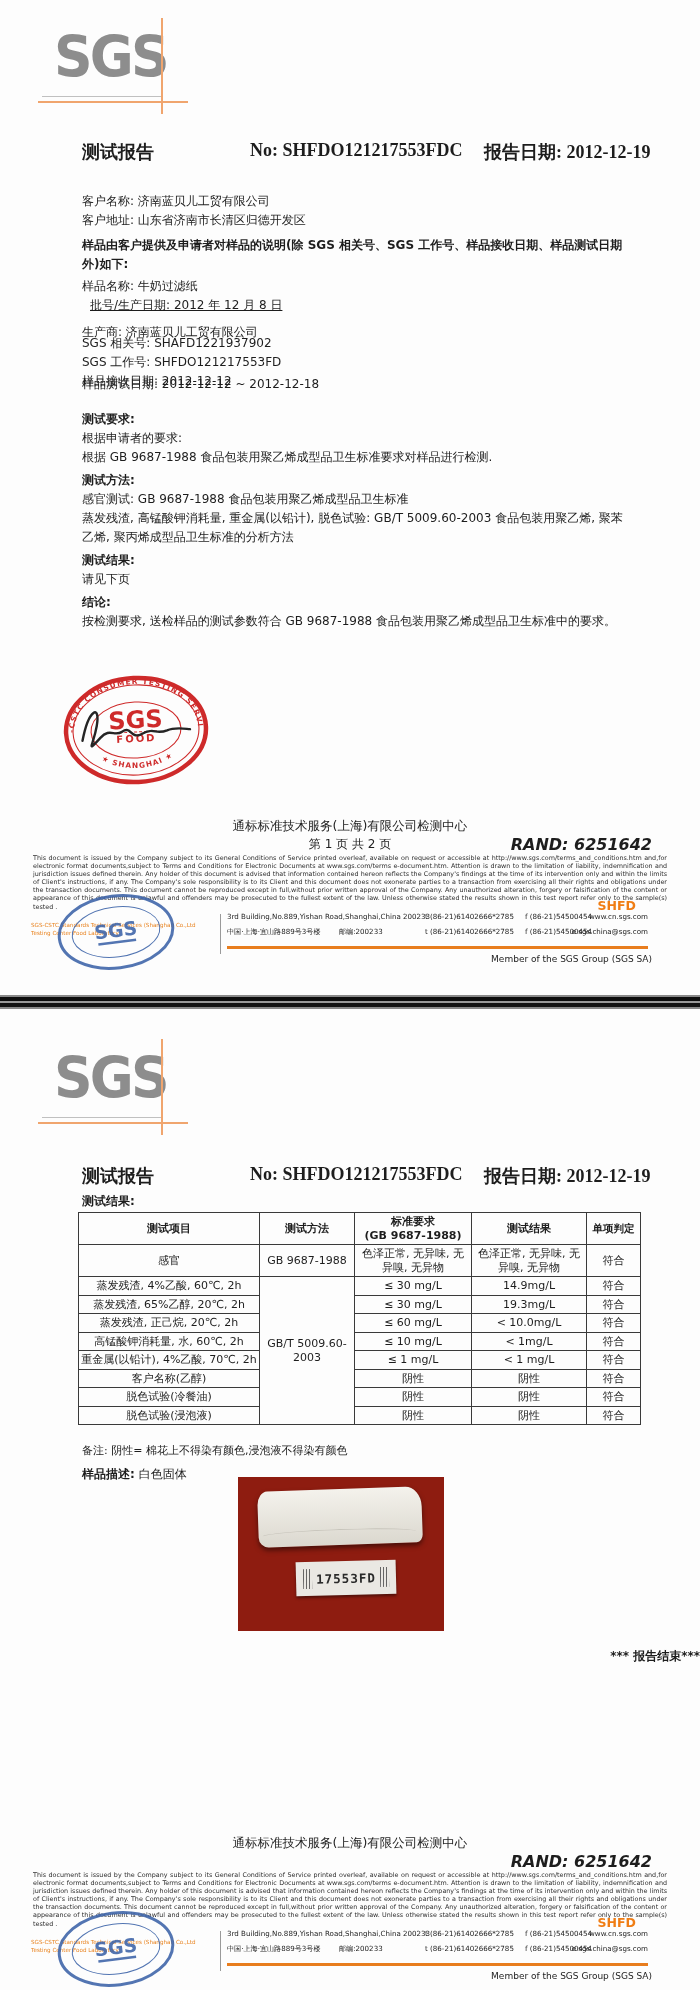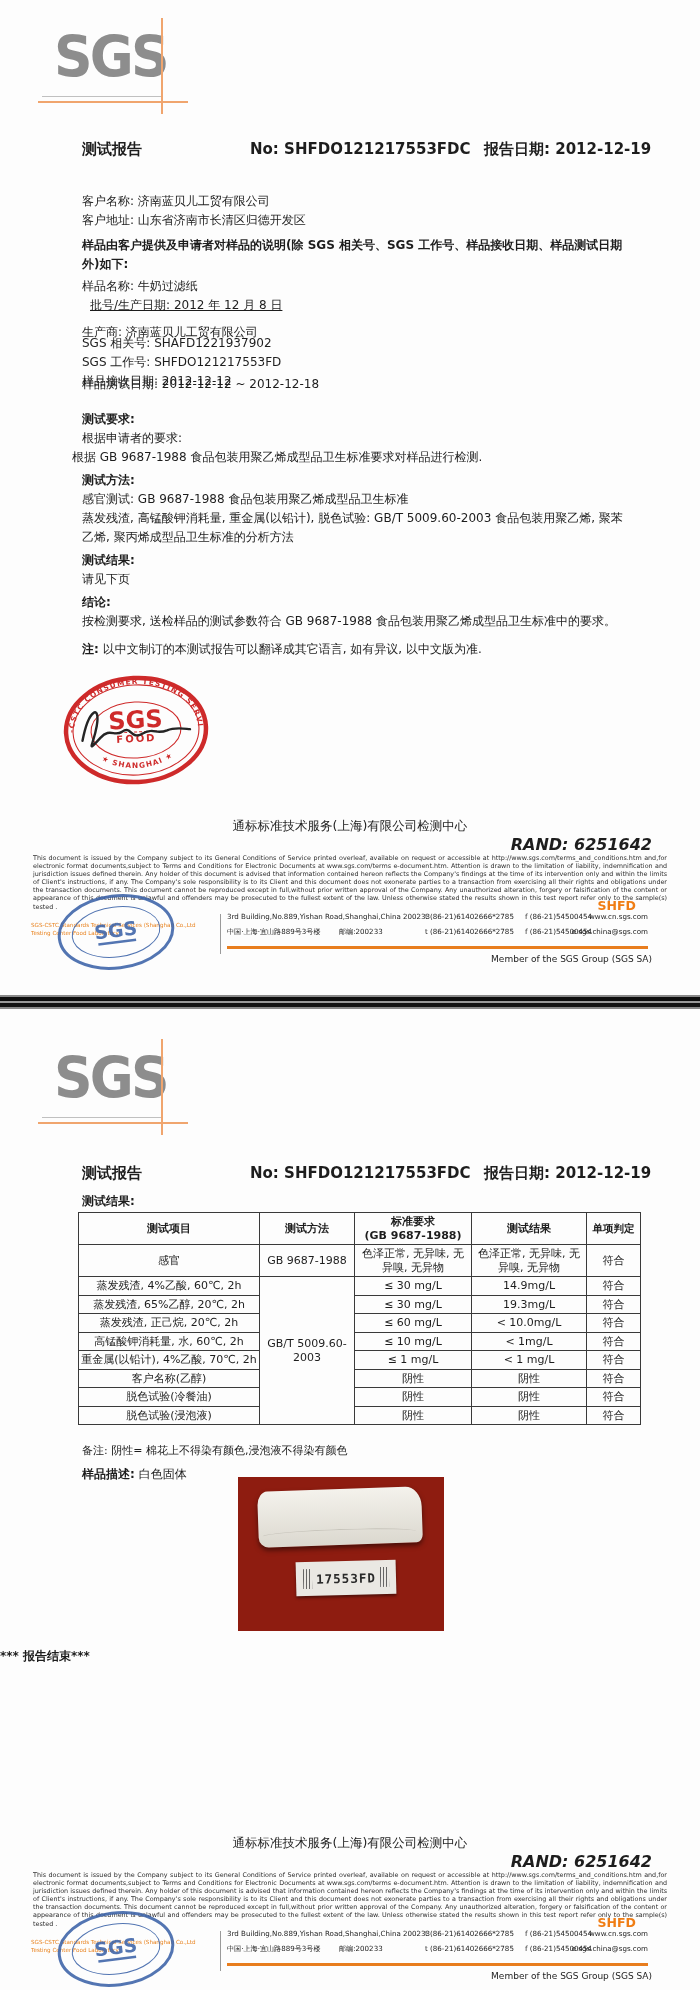--- a/index.html
+++ b/index.html
@@ -7,21 +7,21 @@
   body { font-family:"DejaVu Sans","Liberation Sans",sans-serif; color:#1d1d1d; }
   .doc { position:relative; width:700px; height:1990px; background:#c2410c; overflow:hidden;padding-left:10px; }
   .page { position:absolute; left:0; width:700px; background:#fdfdfd; }
   #page1 { top:0; height:995px; }
   #page2 { top:1009px; height:981px; }
   .divider { position:absolute; top:995px; left:0; width:700px; height:14px;
              background:linear-gradient(#8a8a8a 0 2px,#0e0e0e 2px 6px,#9a9a9a 6px 8px,#141414 8px 12px,#8a8a8a 12px 14px); }
   .abs { position:absolute; }
   .t { font-size:12px; line-height:19px; color:#1d1d1d; }
   .b { font-weight:bold; }
-  .hspan { font-size:15px; font-weight:bold; }
+  .hspan { font-size:18px; font-weight:bold;font-family:Liberation Serif, serif; }
 
   
   .sgs-logo { position:absolute; width:170px; height:96px; }
   .sgs-logo .txt { position:absolute; left:16px; top:0; font-size:57px; font-weight:bold;
                    letter-spacing:-3px; color:#8d8d8d; line-height:62px; transform:scaleX(.94); transform-origin:left; }
   .sgs-logo .gline { position:absolute; left:4px; top:70px; width:120px; height:1px; background:#c0c0c0; }
   .sgs-logo .hline { position:absolute; left:0; top:75px; width:150px; height:2px; background:#f0a56e; }
   .sgs-logo .vline { position:absolute; left:123px; top:-8px; width:2px; height:96px; background:#f0a56e; }
 
   
@@ -92,55 +92,52 @@
     <div class="abs t" style="left:82px;top:277px;">样品名称: 牛奶过滤纸</div>
     <div class="abs t" style="left:90px;top:296px;text-decoration:underline;">批号/生产日期: 2012 年 12 月 8 日</div>
     <div class="abs t" style="left:82px;top:323px;">生产商: 济南蓝贝儿工贸有限公司</div>
     <div class="abs t" style="left:82px;top:334px;">SGS 相关号: SHAFD1221937902</div>
     <div class="abs t" style="left:82px;top:353px;">SGS 工作号: SHFDO121217553FD</div>
     <div class="abs t" style="left:82px;top:372px;">样品接收日期: 2012-12-12</div>
     <div class="abs t" style="left:82px;top:375px;">样品测试日期: 2012-12-12 ~ 2012-12-18</div>
 
     <div class="abs t b" style="left:82px;top:410px;">测试要求:</div>
     <div class="abs t" style="left:82px;top:429px;">根据申请者的要求:</div>
-    <div class="abs t" style="left:72px;top:448px;width:548px;">根据 GB 9687-1988 食品包装用聚乙烯成型品卫生标准要求对样品进行检测.</div>
+    <div class="abs t" style="left:82px;top:448px;width:548px;">根据 GB 9687-1988 食品包装用聚乙烯成型品卫生标准要求对样品进行检测.</div>
 
     <div class="abs t b" style="left:82px;top:471px;">测试方法:</div>
     <div class="abs t" style="left:82px;top:490px;width:548px;">感官测试: GB 9687-1988 食品包装用聚乙烯成型品卫生标准</div>
     <div class="abs t" style="left:82px;top:509px;width:548px;">蒸发残渣, 高锰酸钾消耗量, 重金属(以铅计), 脱色试验: GB/T 5009.60-2003 食品包装用聚乙烯, 聚苯乙烯, 聚丙烯成型品卫生标准的分析方法</div>
 
     <div class="abs t b" style="left:82px;top:551px;">测试结果:</div>
     <div class="abs t" style="left:82px;top:570px;">请见下页</div>
 
     <div class="abs t b" style="left:82px;top:593px;">结论:</div>
     <div class="abs t" style="left:82px;top:612px;width:548px;">按检测要求, 送检样品的测试参数符合 GB 9687-1988 食品包装用聚乙烯成型品卫生标准中的要求。</div>
 
-    <div class="abs t" style="left:82px;top:640px;width:548px;">
-      <span class="b">注:</span>
-      <span>以中文制订的本测试报告可以翻译成其它语言, 如有异议, 以中文版为准.</span>
-    </div>
 
     <svg class="red-stamp" width="148" height="112" viewBox="0 0 148 112">
       <defs>
         <path id="arcTop" d="M 12,56 A 62,46 0 0 1 136,56"></path>
         <path id="arcBot" d="M 22,58 A 52,36 0 0 0 126,58"></path>
       </defs>
       <ellipse cx="74" cy="56" rx="70" ry="52" fill="none" stroke="#cb1b1b" stroke-width="4.5"></ellipse>
       <ellipse cx="74" cy="56" rx="63" ry="45" fill="none" stroke="#cb1b1b" stroke-width="1.1"></ellipse>
       <ellipse cx="74" cy="56" rx="45" ry="28" fill="none" stroke="#cb1b1b" stroke-width="1.1"></ellipse>
       <text class="ring"><textPath href="#arcTop" startOffset="50%" text-anchor="middle">SGS-CSTC CONSUMER TESTING SERVICES</textPath></text>
       <text class="ring"><textPath href="#arcBot" startOffset="50%" text-anchor="middle">★ SHANGHAI ★</textPath></text>
       <text x="74" y="54" text-anchor="middle" font-size="24" font-weight="bold" fill="#cb1b1b">SGS</text>
       <text x="74" y="68" text-anchor="middle" font-size="10" font-weight="bold" letter-spacing="2" fill="#cb1b1b">FOOD</text>
       <line x1="52" y1="58" x2="96" y2="58" stroke="#cb1b1b" stroke-width="1" stroke-dasharray="3 2"></line>
       <path d="M 20,64 C 28,32 40,28 35,50 C 31,68 22,78 38,62 C 48,52 52,62 60,57 C 70,51 68,66 80,60 C 92,54 93,62 105,58 C 113,55 121,57 128,58" fill="none" stroke="#151515" stroke-width="2.4" stroke-linecap="round"></path>
     </svg>
 
     <div class="footer" style="top:818px;">
       <div class="f-center">通标标准技术服务(上海)有限公司检测中心</div>
+      <div class="f-pageline">第 1 页 共 2 页</div>
       <div class="f-rand">RAND: 6251642</div>
       <div class="f-disc">This document is issued by the Company subject to its General Conditions of Service printed overleaf, available on request or accessible at http://www.sgs.com/terms_and_conditions.htm and,for electronic format documents,subject to Terms and Conditions for Electronic Documents at www.sgs.com/terms e-document.htm. Attention is drawn to the limitation of liability, indemnification and jurisdiction issues defined therein. Any holder of this document is advised that information contained hereon reflects the Company's findings at the time of its intervention only and within the limits of Client's instructions, if any. The Company's sole responsibility is to its Client and this document does not exonerate parties to a transaction from exercising all their rights and obligations under the transaction documents. This document cannot be reproduced except in full,without prior written approval of the Company. Any unauthorized alteration, forgery or falsification of the content or appearance of this document is unlawful and offenders may be prosecuted to the fullest extent of the law. Unless otherwise stated the results shown in this test report refer only to the sample(s) tested .</div>
       <div class="f-co">
         <div>SGS-CSTC Standards Technical Services (Shanghai) Co.,Ltd</div>
         <div>Testing Center Food Laboratory</div>
       </div>
       <svg class="f-stamp" width="122" height="80" viewBox="0 0 122 80">
         <g transform="rotate(-7 61 40)">
           <ellipse cx="61" cy="40" rx="57" ry="36" fill="none" stroke="#3c63a8" stroke-width="3"></ellipse>
           <ellipse cx="61" cy="40" rx="44" ry="25" fill="none" stroke="#3c63a8" stroke-width="1"></ellipse>
@@ -272,21 +269,21 @@
       <div class="sample-strip">
         <div class="sample-fold"></div>
       </div>
       <div class="sample-label">
         <div class="barcode"></div>
         <span class="label-text">17553FD</span>
         <div class="barcode"></div>
       </div>
     </div>
 
-    <div class="abs t b" style="left:0;right:0;top:638px;text-align:left;">*** 报告结束***</div>
+    <div class="abs t b" style="left:0;right:0;top:638px;text-align:right;">*** 报告结束***</div>
 
     <div class="footer" style="top:826px;">
       <div class="f-center">通标标准技术服务(上海)有限公司检测中心</div>
       <div class="f-rand">RAND: 6251642</div>
       <div class="f-disc">This document is issued by the Company subject to its General Conditions of Service printed overleaf, available on request or accessible at http://www.sgs.com/terms_and_conditions.htm and,for electronic format documents,subject to Terms and Conditions for Electronic Documents at www.sgs.com/terms e-document.htm. Attention is drawn to the limitation of liability, indemnification and jurisdiction issues defined therein. Any holder of this document is advised that information contained hereon reflects the Company's findings at the time of its intervention only and within the limits of Client's instructions, if any. The Company's sole responsibility is to its Client and this document does not exonerate parties to a transaction from exercising all their rights and obligations under the transaction documents. This document cannot be reproduced except in full,without prior written approval of the Company. Any unauthorized alteration, forgery or falsification of the content or appearance of this document is unlawful and offenders may be prosecuted to the fullest extent of the law. Unless otherwise stated the results shown in this test report refer only to the sample(s) tested .</div>
       <div class="f-co">
         <div>SGS-CSTC Standards Technical Services (Shanghai) Co.,Ltd</div>
         <div>Testing Center Food Laboratory</div>
       </div>
       <svg class="f-stamp" width="122" height="80" viewBox="0 0 122 80">

